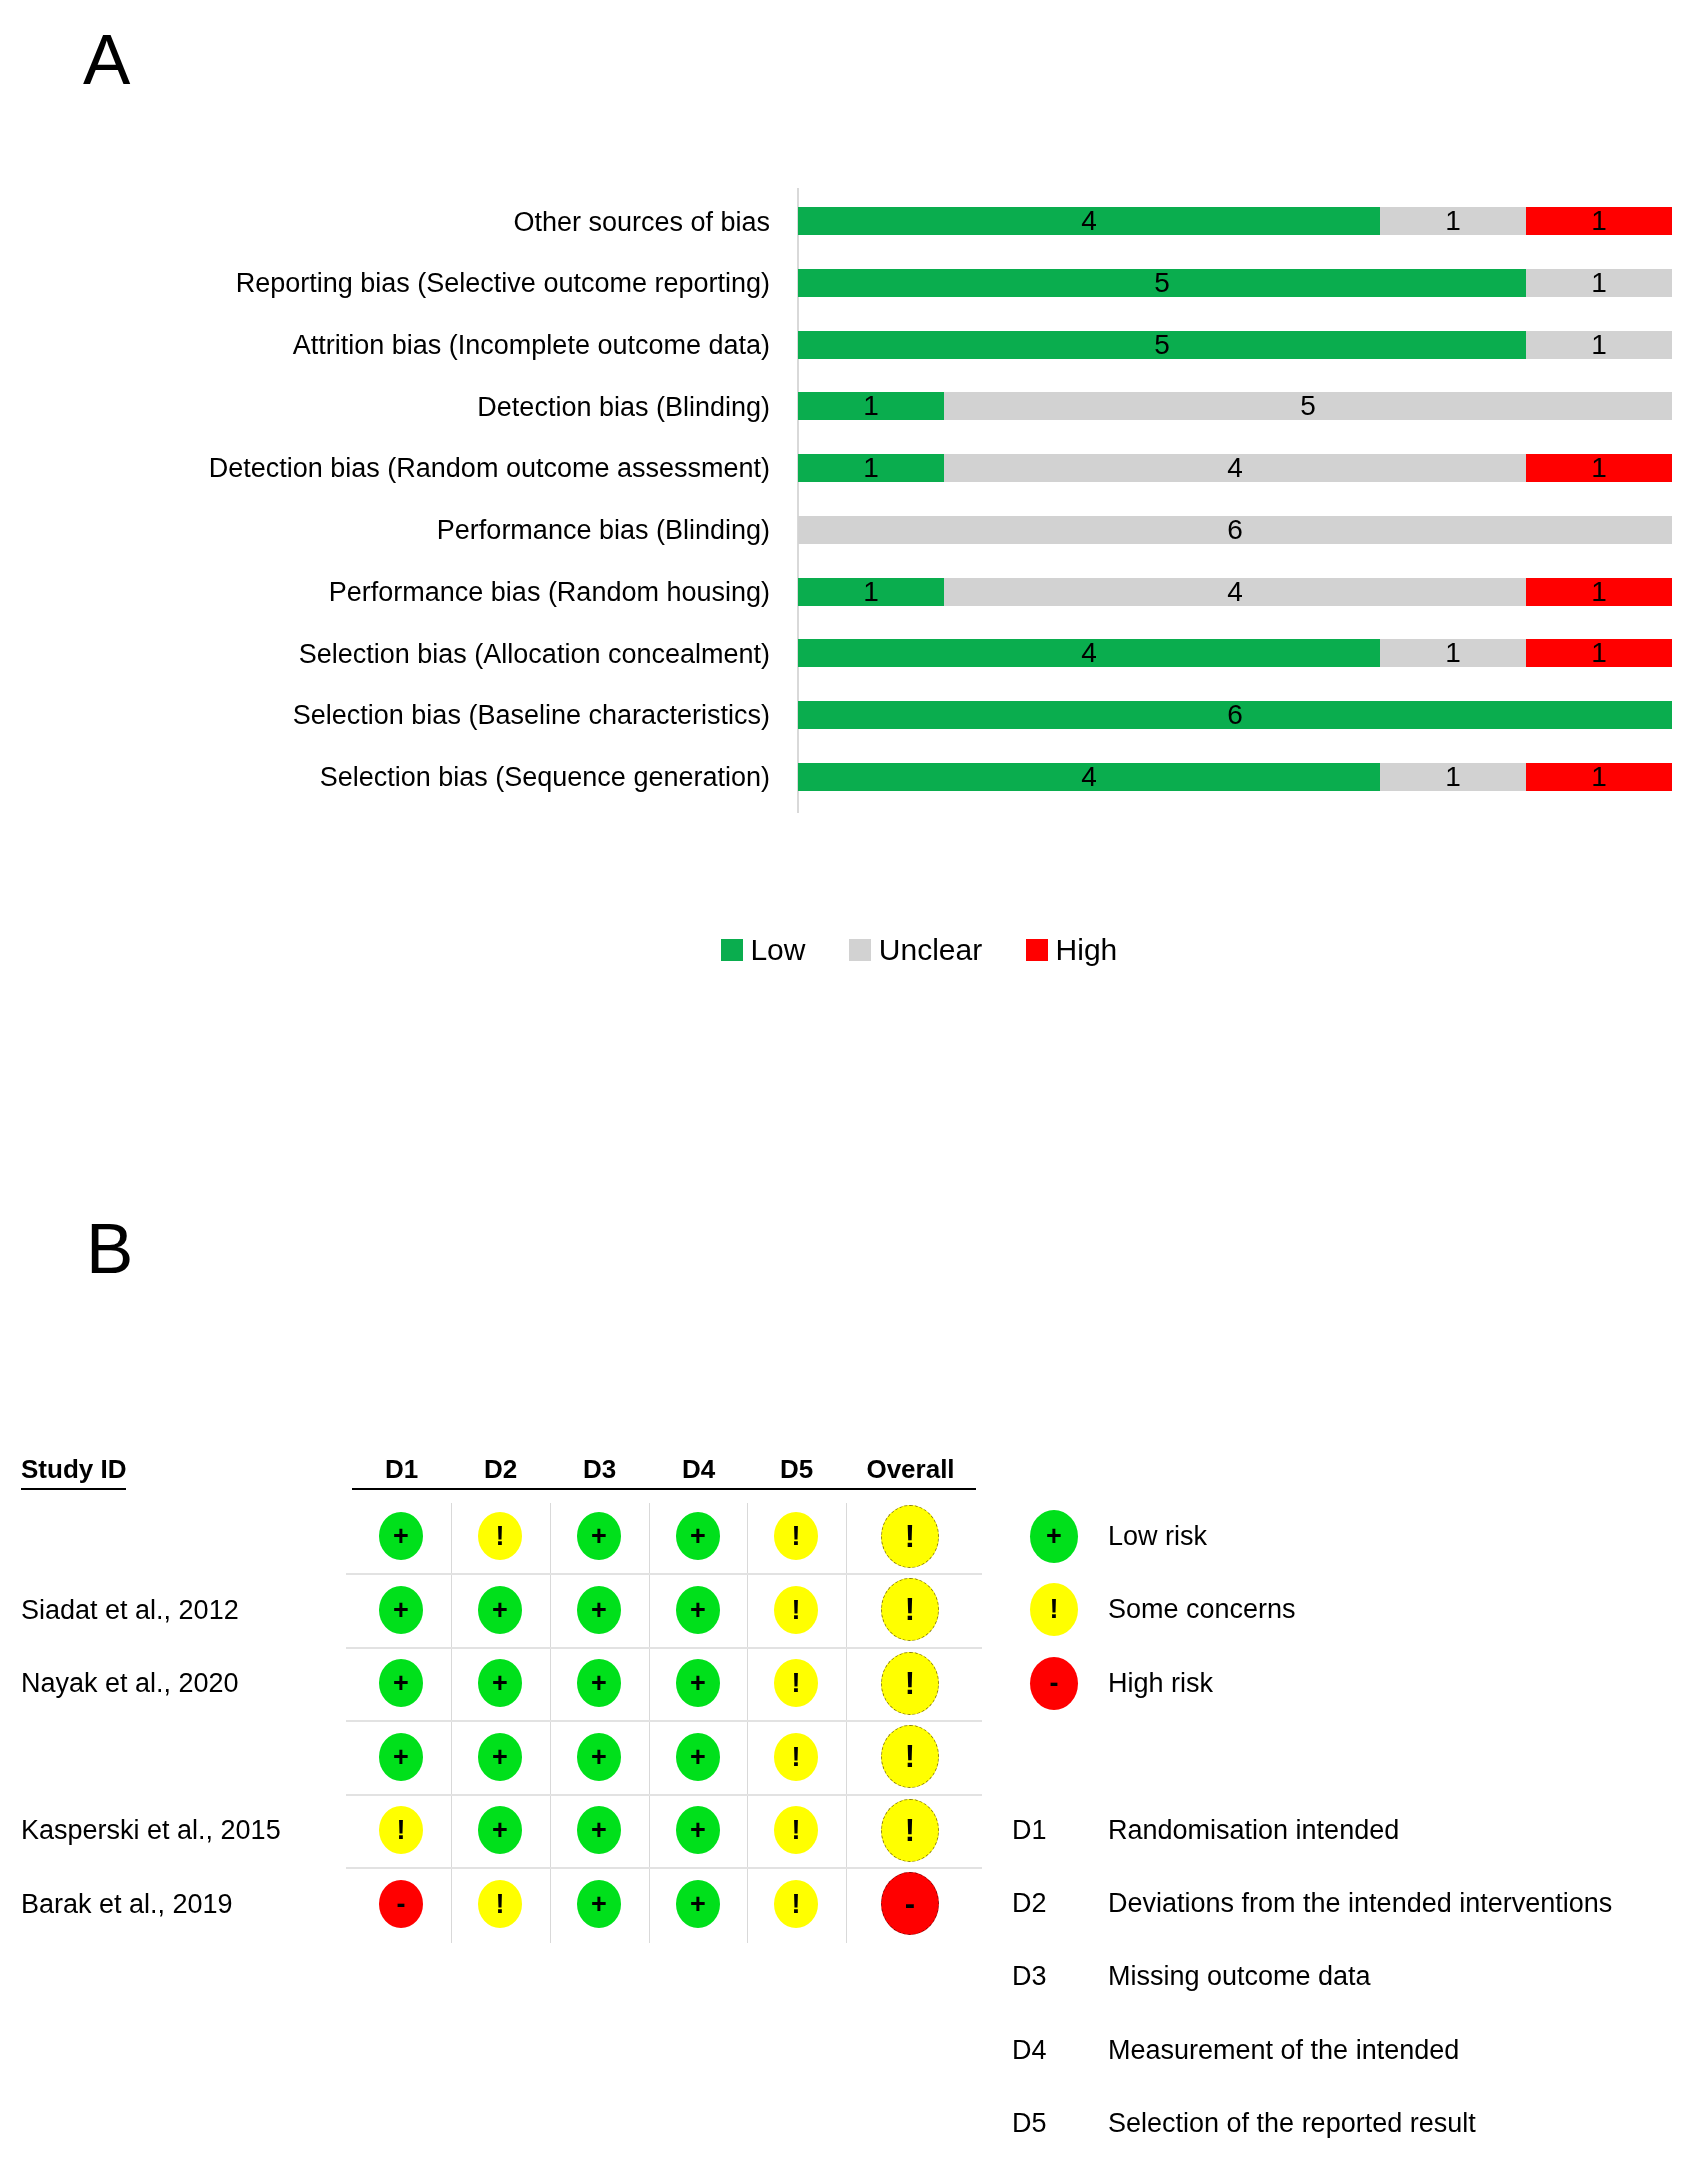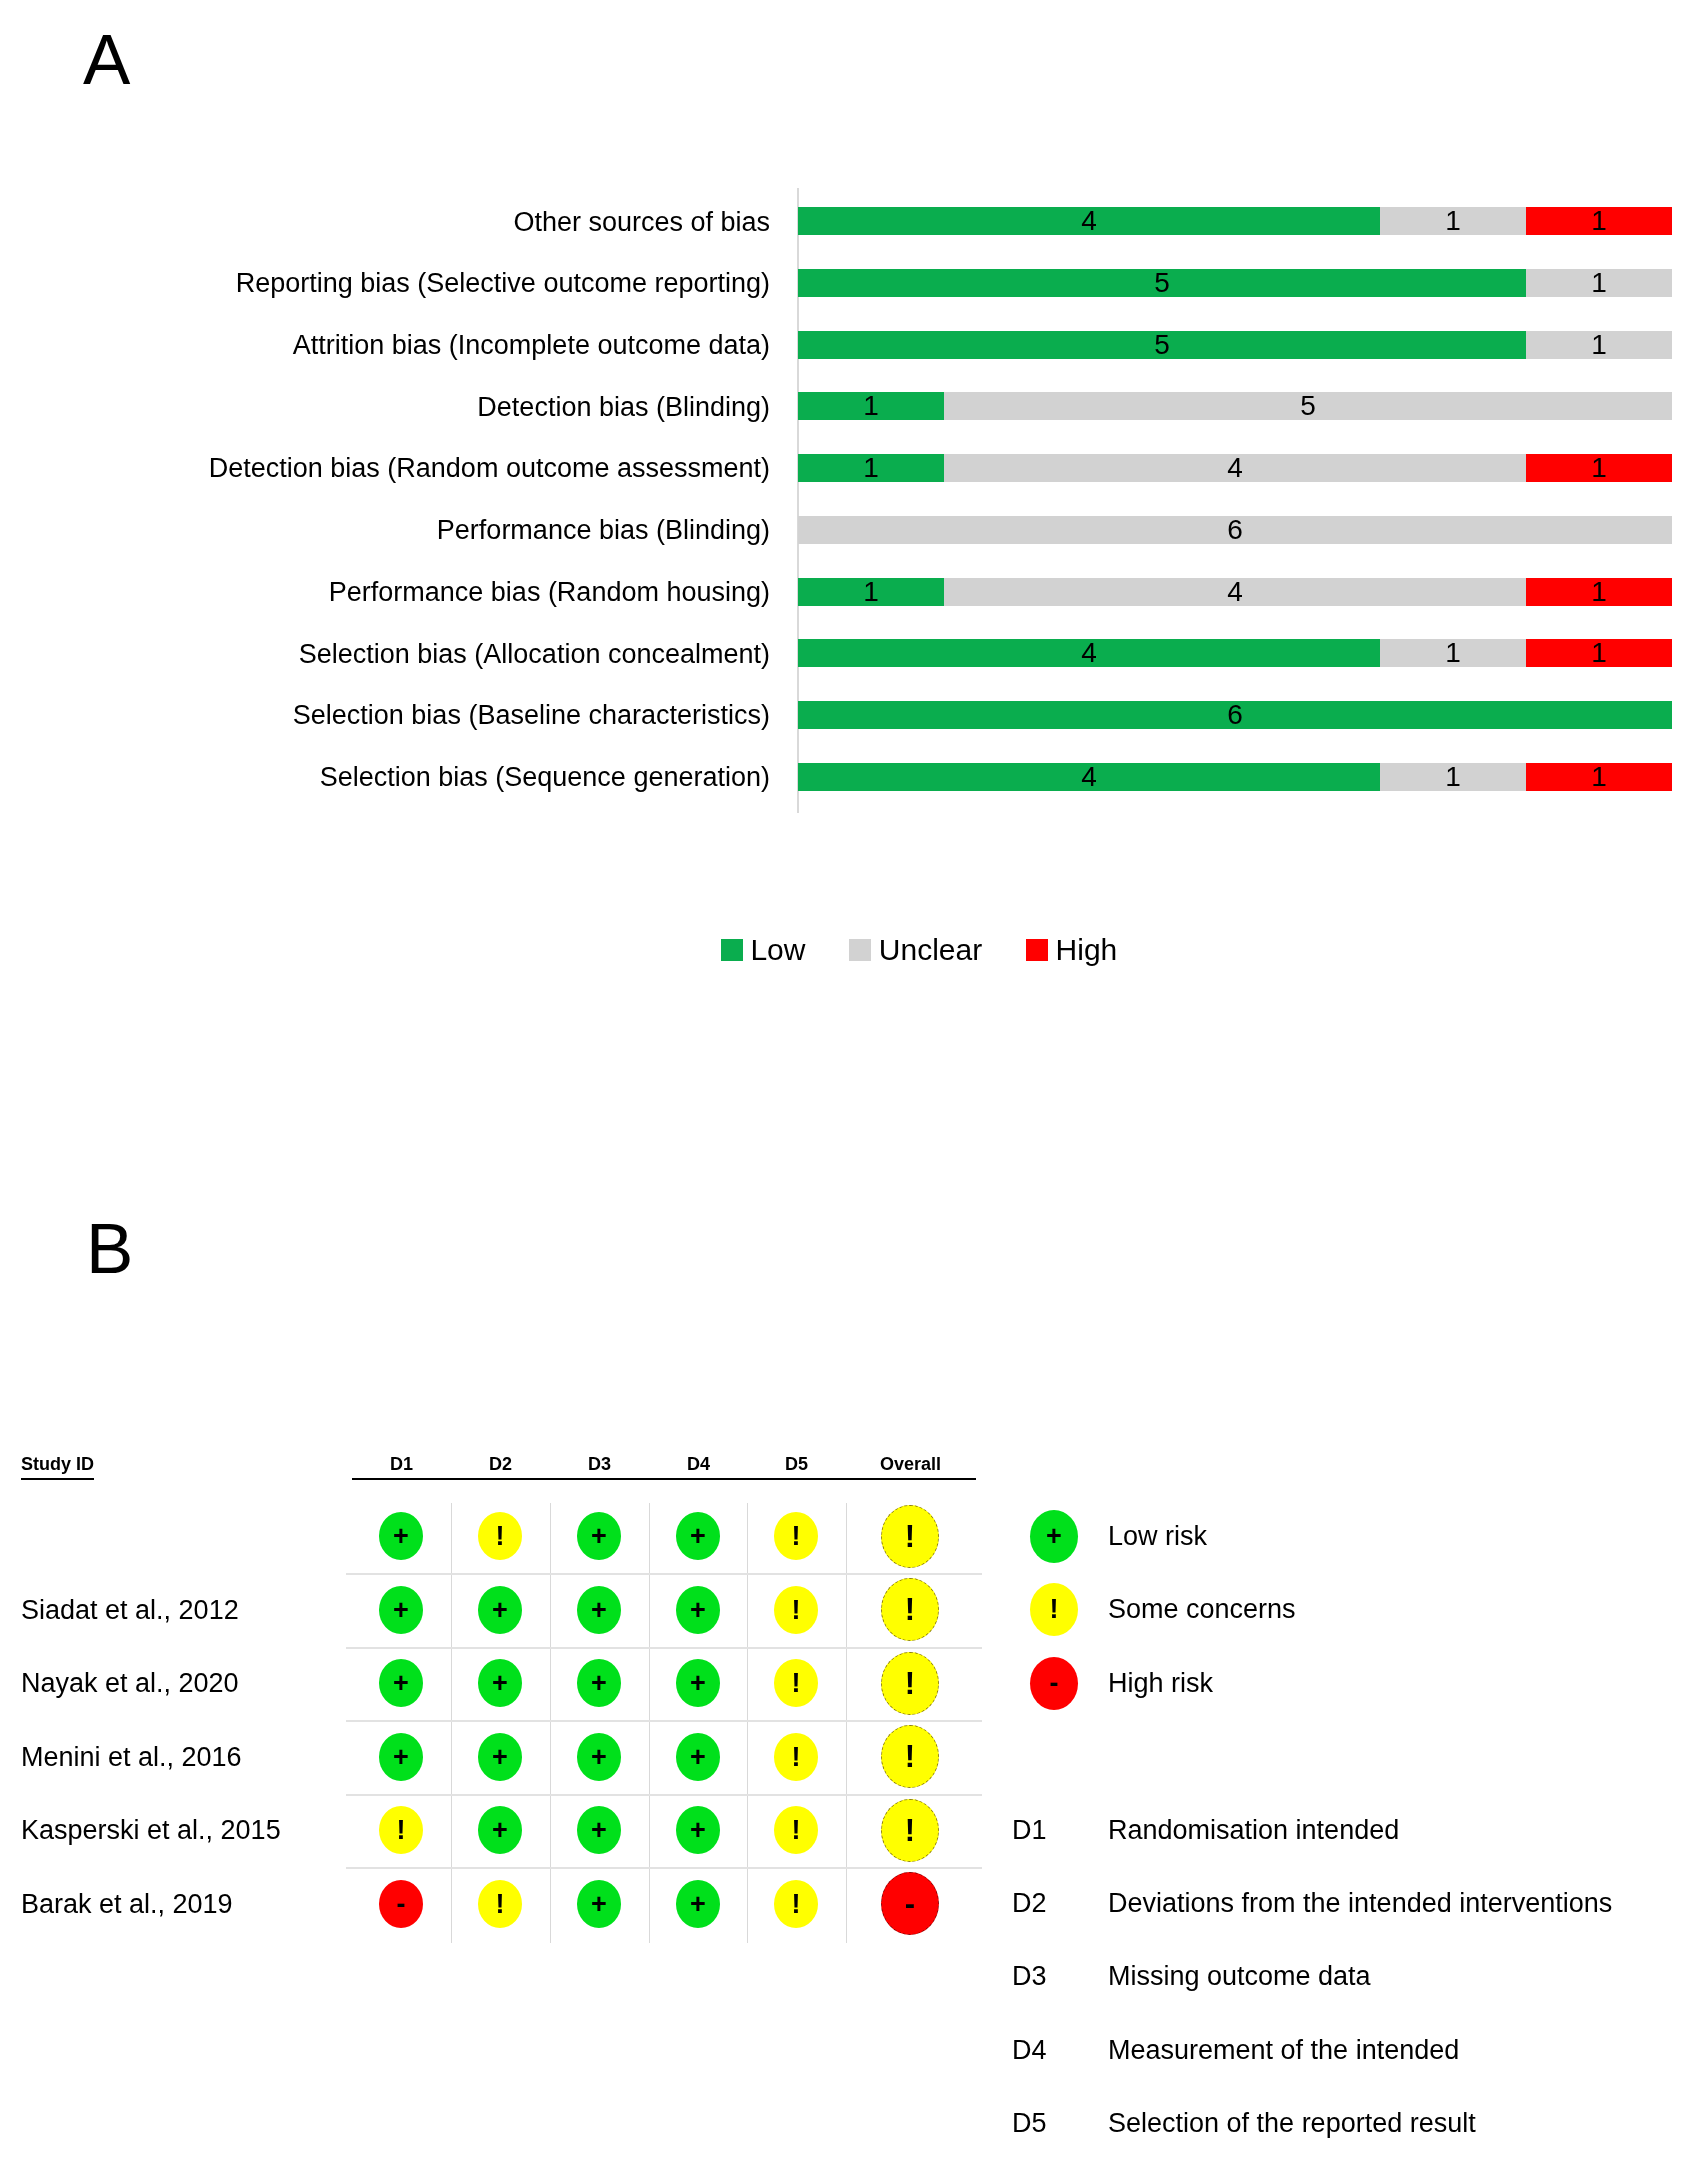--- a/index.html
+++ b/index.html
@@ -25,21 +25,21 @@
     font-size:28px; color:#000;
   }
   .y-axis { position:absolute; width:1.9px; background:#d9d9d9; }
 
   .legend-a { position:absolute; display:flex; align-items:center; gap:44px; }
   .legend-a-item { display:flex; align-items:center; gap:7.4px; font-size:30px; }
   .legend-a-swatch { width:22px; height:22px; display:inline-block; }
 
   
   .tbl-header {
-    position:absolute; font-size:18px; font-weight:700;
+    position:absolute; font-size:26px; font-weight:700;
     border-bottom:2.5px solid #000; padding-bottom:2.5px; white-space:nowrap;
   }
   .tbl-header.centered { text-align:center; }
   .study-label {
     position:absolute; left:21px; width:321px; height:52px;
     display:flex; align-items:center; font-size:27px; white-space:nowrap;
   }
   .vline { position:absolute; width:1.2px; background:#d9d9d9; }
   .hline { position:absolute; height:1.9px; background:#e2e2e2; }
 
@@ -256,21 +256,20 @@
     </div>
     <div class="rating-circle domain" style="left: 676px; top: 1659px; background: rgb(0, 224, 27);">
       <div>+</div>
     </div>
     <div class="rating-circle domain" style="left: 774px; top: 1659px; background: rgb(255, 255, 0);">
       <div>!</div>
     </div>
     <div class="rating-circle overall" style="left: 881px; top: 1652px; background: rgb(255, 255, 0); border-color: rgb(143, 128, 0);">
       <div>!</div>
     </div>
-    <div class="study-label" style="top: 1731px;">Menini et al., 2016</div>
     <div class="rating-circle domain" style="left: 379px; top: 1733px; background: rgb(0, 224, 27);">
       <div>+</div>
     </div>
     <div class="rating-circle domain" style="left: 478px; top: 1733px; background: rgb(0, 224, 27);">
       <div>+</div>
     </div>
     <div class="rating-circle domain" style="left: 577px; top: 1733px; background: rgb(0, 224, 27);">
       <div>+</div>
     </div>
     <div class="rating-circle domain" style="left: 676px; top: 1733px; background: rgb(0, 224, 27);">

